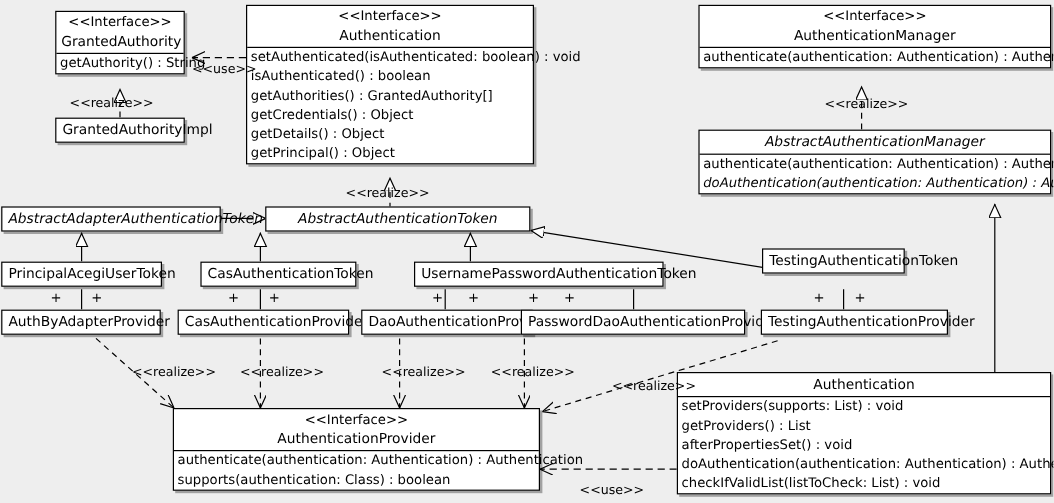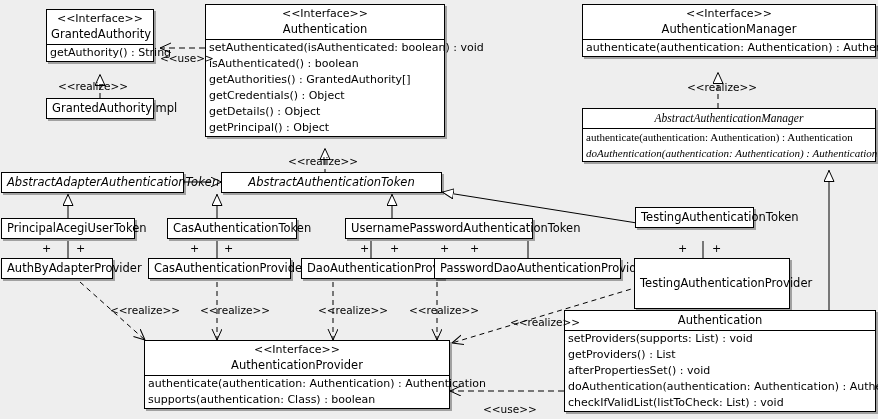--- a/index.html
+++ b/index.html
@@ -194,21 +194,21 @@
     <div class="hdr">
       <span class="stereo">&lt;&lt;Interface&gt;&gt;</span>
       <span class="cname">AuthenticationManager</span>
     </div>
     <div class="sep"></div>
     <div class="members">
       <div class="member">authenticate(authentication: Authentication) : Authentication</div>
     </div>
   </div>
 
-  <div class="uml abstract" style="left:582px; top:108px; width:294px;font-family:Liberation Serif, serif;">
+  <div class="uml abstract" style="left:582px; top:108px; width:294px;">
     <div class="hdr" style="padding:1px 4px 2px 4px;">
       <span class="cname">AbstractAuthenticationManager</span>
     </div>
     <div class="sep"></div>
     <div class="members">
       <div class="member">authenticate(authentication: Authentication) : Authentication</div>
       <div class="member ital">doAuthentication(authentication: Authentication) : Authentication</div>
     </div>
   </div>
 
@@ -229,33 +229,33 @@
       <span class="cname">PrincipalAcegiUserToken</span>
     </div>
   </div>
 
   <div class="uml simple" style="left:152px; top:218px; width:130px;margin-left:15px;">
     <div class="hdr" style="padding:1px 2px;">
       <span class="cname">CasAuthenticationToken</span>
     </div>
   </div>
 
-  <div class="uml simple" style="left:345px; top:218px; width:188px;">
+  <div class="uml simple" style="left:345px; top:218px; width:208px;">
     <div class="hdr" style="padding:1px 2px;">
       <span class="cname">UsernamePasswordAuthenticationToken</span>
     </div>
   </div>
 
   <div class="uml simple" style="left:635px; top:207px; width:119px;">
     <div class="hdr" style="padding:1px 2px;">
       <span class="cname">TestingAuthenticationToken</span>
     </div>
   </div>
 
-  <div class="uml simple" style="left:1px; top:258px; width:112px;">
+  <div class="uml simple" style="left:1px; top:258px; width:133px;">
     <div class="hdr" style="padding:1px 2px;">
       <span class="cname">AuthByAdapterProvider</span>
     </div>
   </div>
 
   <div class="uml simple" style="left:148px; top:258px; width:143px;">
     <div class="hdr" style="padding:1px 2px;">
       <span class="cname">CasAuthenticationProvider</span>
     </div>
   </div>
@@ -266,21 +266,21 @@
     </div>
   </div>
 
   <div class="uml simple" style="left:434px; top:258px; width:187px;">
     <div class="hdr" style="padding:1px 2px;">
       <span class="cname">PasswordDaoAuthenticationProvider</span>
     </div>
   </div>
 
   <div class="uml simple" style="left:634px; top:258px; width:156px;">
-    <div class="hdr" style="padding:16px 2px;">
+    <div class="hdr" style="padding:1px 2px;">
       <span class="cname">TestingAuthenticationProvider</span>
     </div>
   </div>
 
   <div class="uml" style="left:144px; top:340px; width:306px;">
     <div class="hdr">
       <span class="stereo">&lt;&lt;Interface&gt;&gt;</span>
       <span class="cname">AuthenticationProvider</span>
     </div>
     <div class="sep"></div>

